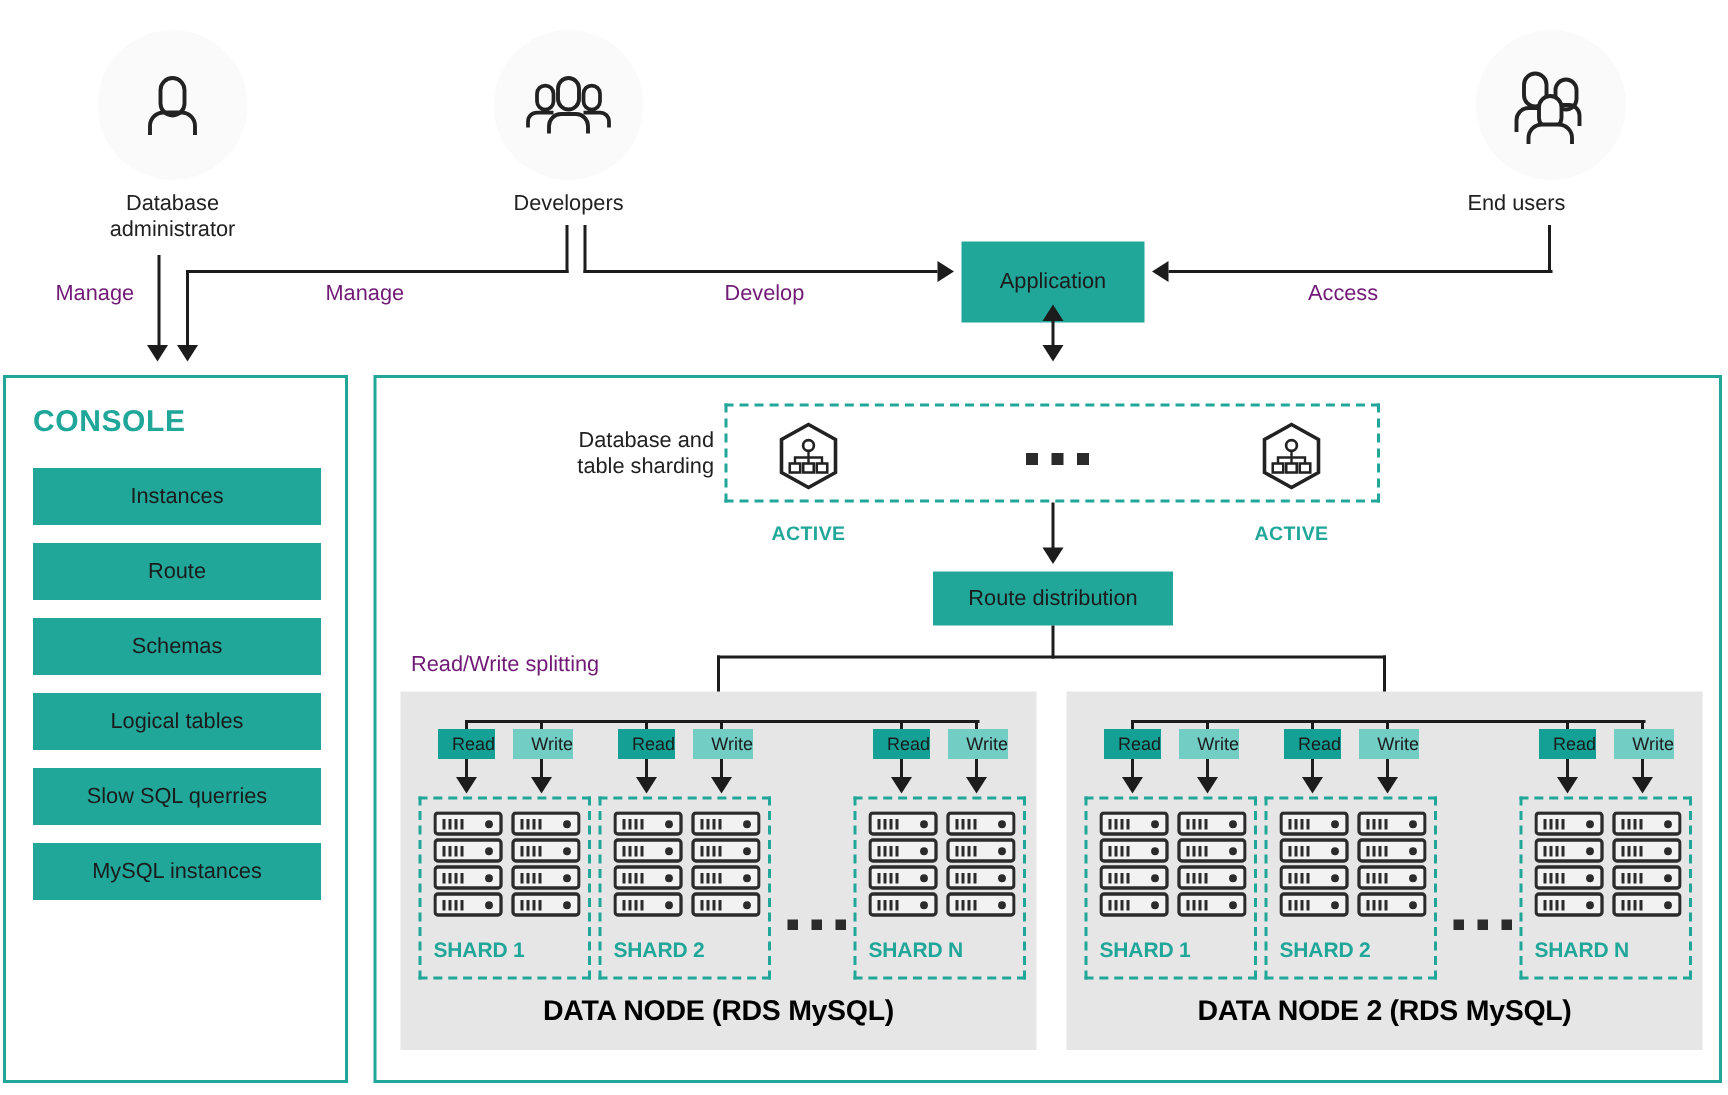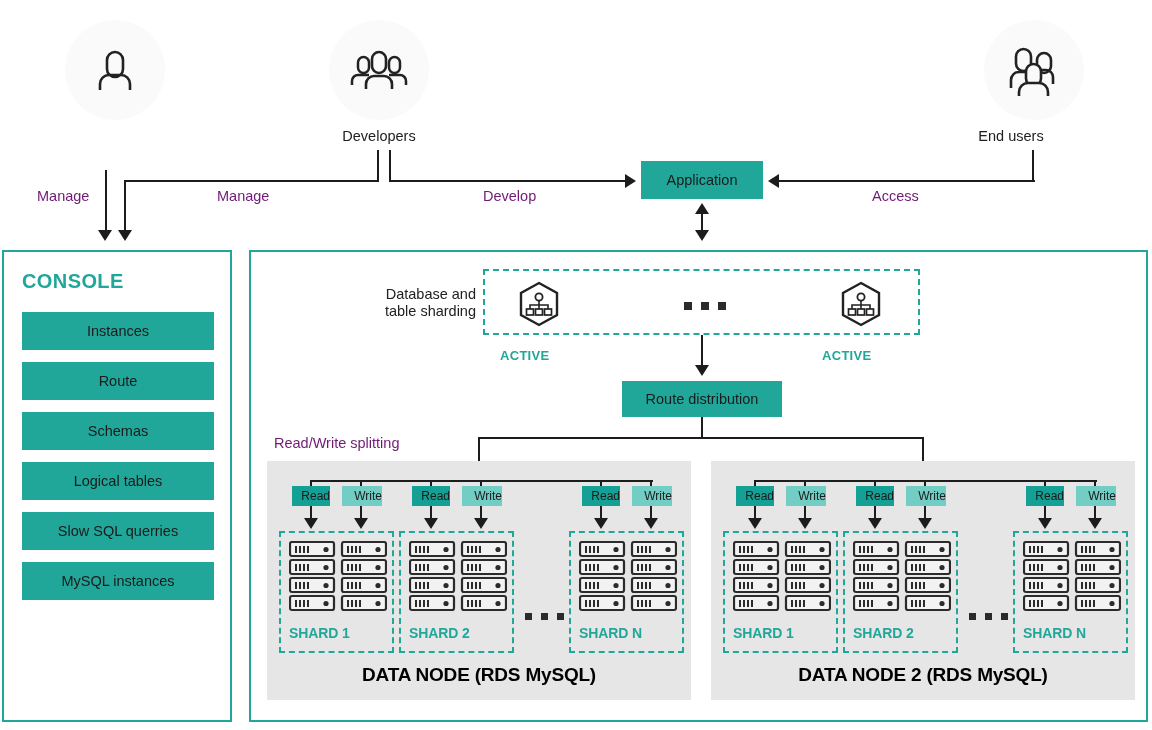--- a/index.html
+++ b/index.html
@@ -104,20 +104,21 @@
   
   .dashed-teal {
     border: 2.3px dashed #21a79a;
     box-sizing: border-box;
   }
   .active-label {
     color: #21a79a;
     font-weight: bold;
     font-size: 13px;
     letter-spacing: 0.3px;
+    text-align: center;
   }
   .side-label {
     font-size: 14.5px;
     line-height: 17px;
     color: #212121;
     text-align: right;
     white-space: pre-line;
   }
 
   
@@ -160,20 +161,22 @@
 <body>
 
 <div id="stage">
 
   <div class="abs actor-circle" style="left:65px; top:20px; width:100px; height:100px;">
     <svg width="54" height="54" viewBox="0 0 54 54">
       <rect x="19" y="9" width="16" height="25" rx="8" fill="none" stroke="#222" stroke-width="2.6"></rect>
       <path d="M12 47 v-6 a9 9 0 0 1 9-9 h12 a9 9 0 0 1 9 9 v6" fill="none" stroke="#222" stroke-width="2.6"></path>
     </svg>
   </div>
+  <div class="abs actor-label" style="left:35px; top:128px; width:160px;">Database
+administrator</div>
 
   <div class="abs actor-circle" style="left:329px; top:20px; width:100px; height:100px;">
     <svg width="62" height="54" viewBox="0 0 62 54">
       <rect x="10" y="14" width="11" height="16" rx="5.5" fill="none" stroke="#222" stroke-width="2.5"></rect>
       <rect x="41" y="14" width="11" height="16" rx="5.5" fill="none" stroke="#222" stroke-width="2.5"></rect>
       <path d="M4 42 v-4 a6 6 0 0 1 6-6 h11" fill="none" stroke="#222" stroke-width="2.5"></path>
       <path d="M58 42 v-4 a6 6 0 0 0 -6-6 h-11" fill="none" stroke="#222" stroke-width="2.5"></path>
       <rect x="24" y="9" width="14" height="21" rx="7" fill="none" stroke="#222" stroke-width="2.6"></rect>
       <path d="M18 46 v-5 a8 8 0 0 1 8-8 h10 a8 8 0 0 1 8 8 v5" fill="none" stroke="#222" stroke-width="2.6"></path>
     </svg>
@@ -185,21 +188,21 @@
       <rect x="11" y="7" width="15" height="22" rx="7.5" fill="none" stroke="#222" stroke-width="2.6"></rect>
       <rect x="32" y="11" width="14" height="20" rx="7" fill="none" stroke="#222" stroke-width="2.6"></rect>
       <path d="M48 42 v-7 a7 7 0 0 0 -7-7 h-8" fill="none" stroke="#222" stroke-width="2.6"></path>
       <path d="M6 46 v-8 a8 8 0 0 1 8-8 h9" fill="none" stroke="#222" stroke-width="2.6"></path>
       <rect x="21" y="22" width="15" height="22" rx="7.5" fill="#fafafa" stroke="#222" stroke-width="2.6"></rect>
       <path d="M14 54 v-4 a9 9 0 0 1 9-9 h11 a9 9 0 0 1 9 9 v4" fill="#fafafa" stroke="#222" stroke-width="2.6"></path>
     </svg>
   </div>
   <div class="abs actor-label" style="left:961px; top:128px; width:100px;">End users</div>
 
-  <div class="abs teal-box" style="left:641px; top:161px; width:122px; height:38px;">
+  <div class="abs teal-box" style="left:641px; top:161px; width:122px; height:54px;">
     <span>Application</span>
   </div>
 
   <div class="abs ln-v" style="left:105px; top:170px; height:62px;"></div>
   <div class="abs arrow-down" style="left:98.2px; top:230px;"></div>
   <div class="abs edge-label" style="left:37px; top:188px;">Manage</div>
 
   <div class="abs ln-v" style="left:377px; top:150px; height:32px;"></div>
   <div class="abs ln-h" style="left:124px; top:180px; width:255px;"></div>
   <div class="abs ln-v" style="left:124px; top:180px; height:52px;"></div>

